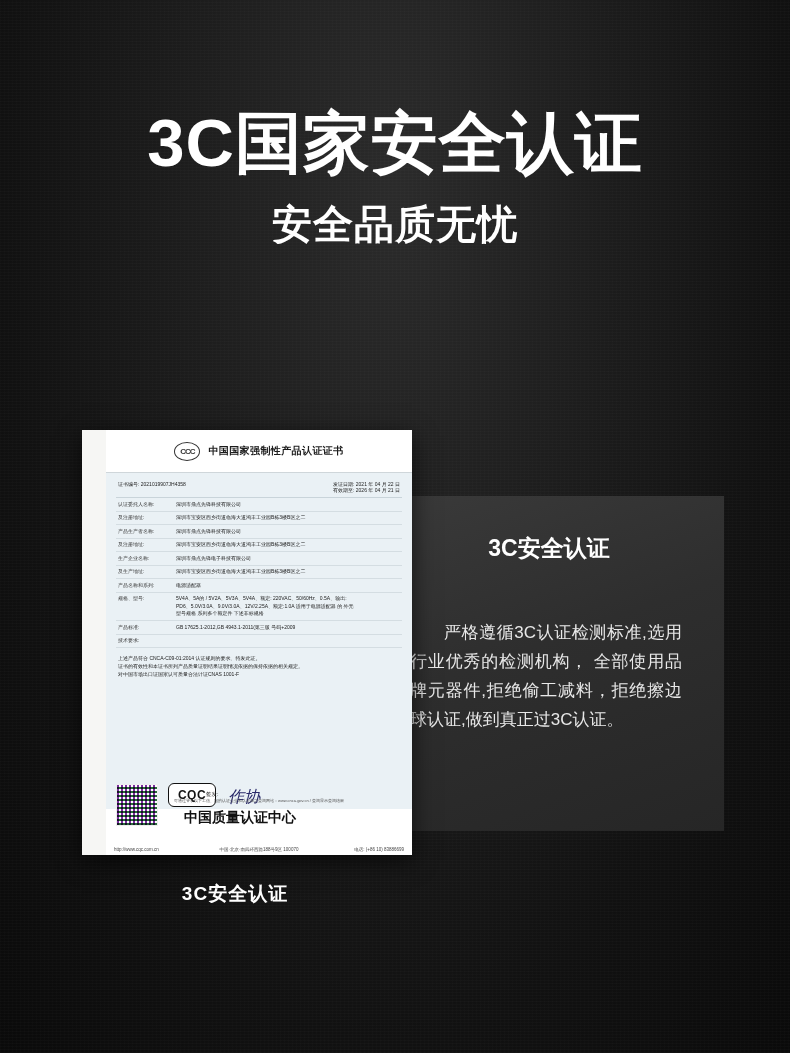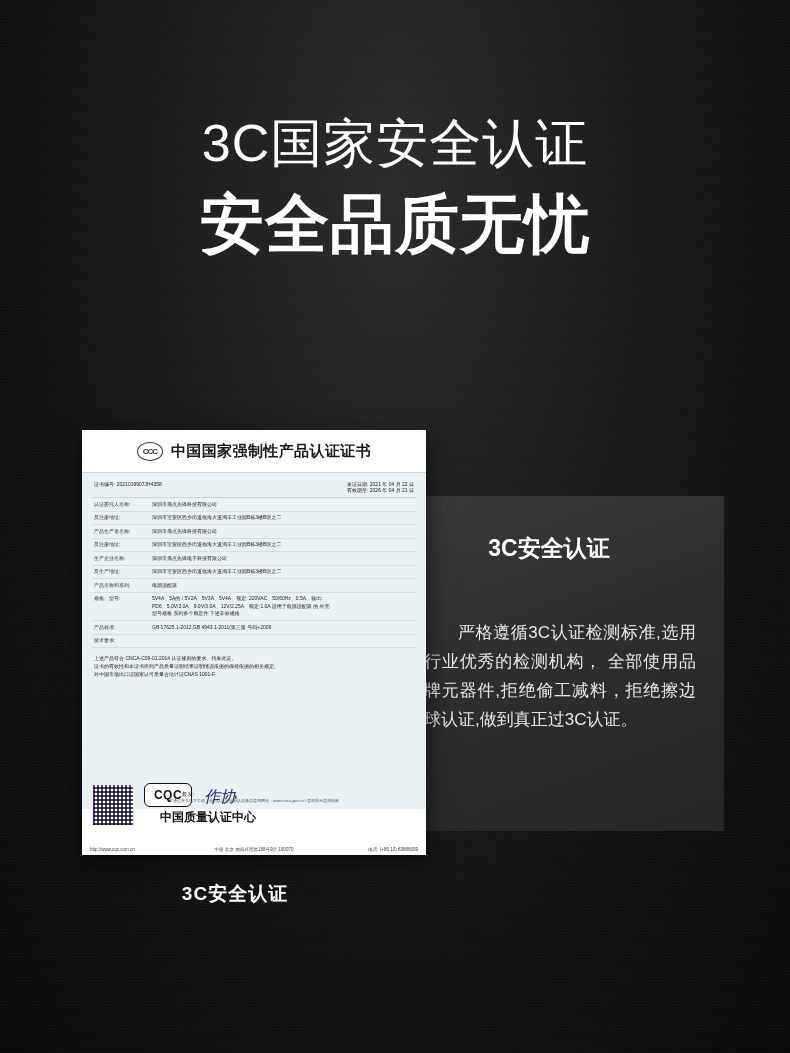--- a/index.html
+++ b/index.html
@@ -31,28 +31,28 @@
   .headline {
     position: absolute;
     top: 104px;
     left: 0;
     width: 790px;
     text-align: center;
     color: #ffffff;
     z-index: 3;
   }
   .headline .line1 {
-    font-size: 52px;
+    font-size: 67px;
     line-height: 78px;
-    font-weight: normal;
+    font-weight: bold;
     letter-spacing: 1px;
     white-space: nowrap;
   }
   .headline .line2 {
-    font-size: 64px;
+    font-size: 40px;
     line-height: 76px;
     font-weight: bold;
     letter-spacing: 1px;
     white-space: nowrap;
     margin-top: 4px;
   }
 
   
   .right-panel {
     position: absolute;
@@ -69,45 +69,46 @@
     top: 36px;
     width: 350px;
     text-align: center;
     color: #ffffff;
     font-size: 23px;
     line-height: 33px;
     font-weight: bold;
   }
   .right-panel .panel-body {
     position: absolute;
-    left: 50px;
+    left: 36px;
     top: 122px;
     width: 272px;
     color: #e8e8e8;
     font-size: 17px;
     line-height: 29px;
     text-indent: 34px;
     text-align: justify;
   }
 
   
   .cert-wrap {
     position: absolute;
     left: 82px;
     top: 430px;
     width: 306px;
     z-index: 2;
   }
   .cert {
     position: relative;
-    width: 344px;
+    width: 306px;
     height: 425px;
     background: #f6f6f4;
     box-shadow: 0 6px 22px rgba(0,0,0,0.65);
     overflow: hidden;
+    padding-left: 24px;
   }
   .cert-header {
     height: 42px;
     background: #ffffff;
     border-bottom: 1px solid #cfd6da;
     display: flex;
     align-items: center;
     justify-content: center;
     gap: 8px;
   }
@@ -119,21 +120,21 @@
     position: relative;
     font-size: 8px;
     color: #333;
     display: flex;
     align-items: center;
     justify-content: center;
     letter-spacing: -1px;
     font-weight: bold;
   }
   .cert-title {
-    font-size: 15px;
+    font-size: 10px;
     color: #1a1a1a;
     font-weight: bold;
     letter-spacing: 0.4px;
   }
   .cert-body {
     position: relative;
     background: #eaf1f5;
     height: 336px;
     padding: 6px 10px 0 10px;
     box-sizing: border-box;
@@ -232,25 +233,25 @@
   }
   .sign-label {
     position: absolute;
     left: 100px;
     top: -18px;
     font-size: 5.5px;
     color: #222;
   }
   .cqc-cn {
     position: absolute;
-    left: 56px;
+    left: 78px;
     top: 0px;
     width: 140px;
-    text-align: center;
-    font-size: 12px;
+    text-align: left;
+    font-size: 14px;
     font-weight: bold;
     color: #111;
   }
   .footer-url {
     position: absolute;
     left: 8px;
     bottom: 4px;
     font-size: 4.5px;
     color: #444;
   }

